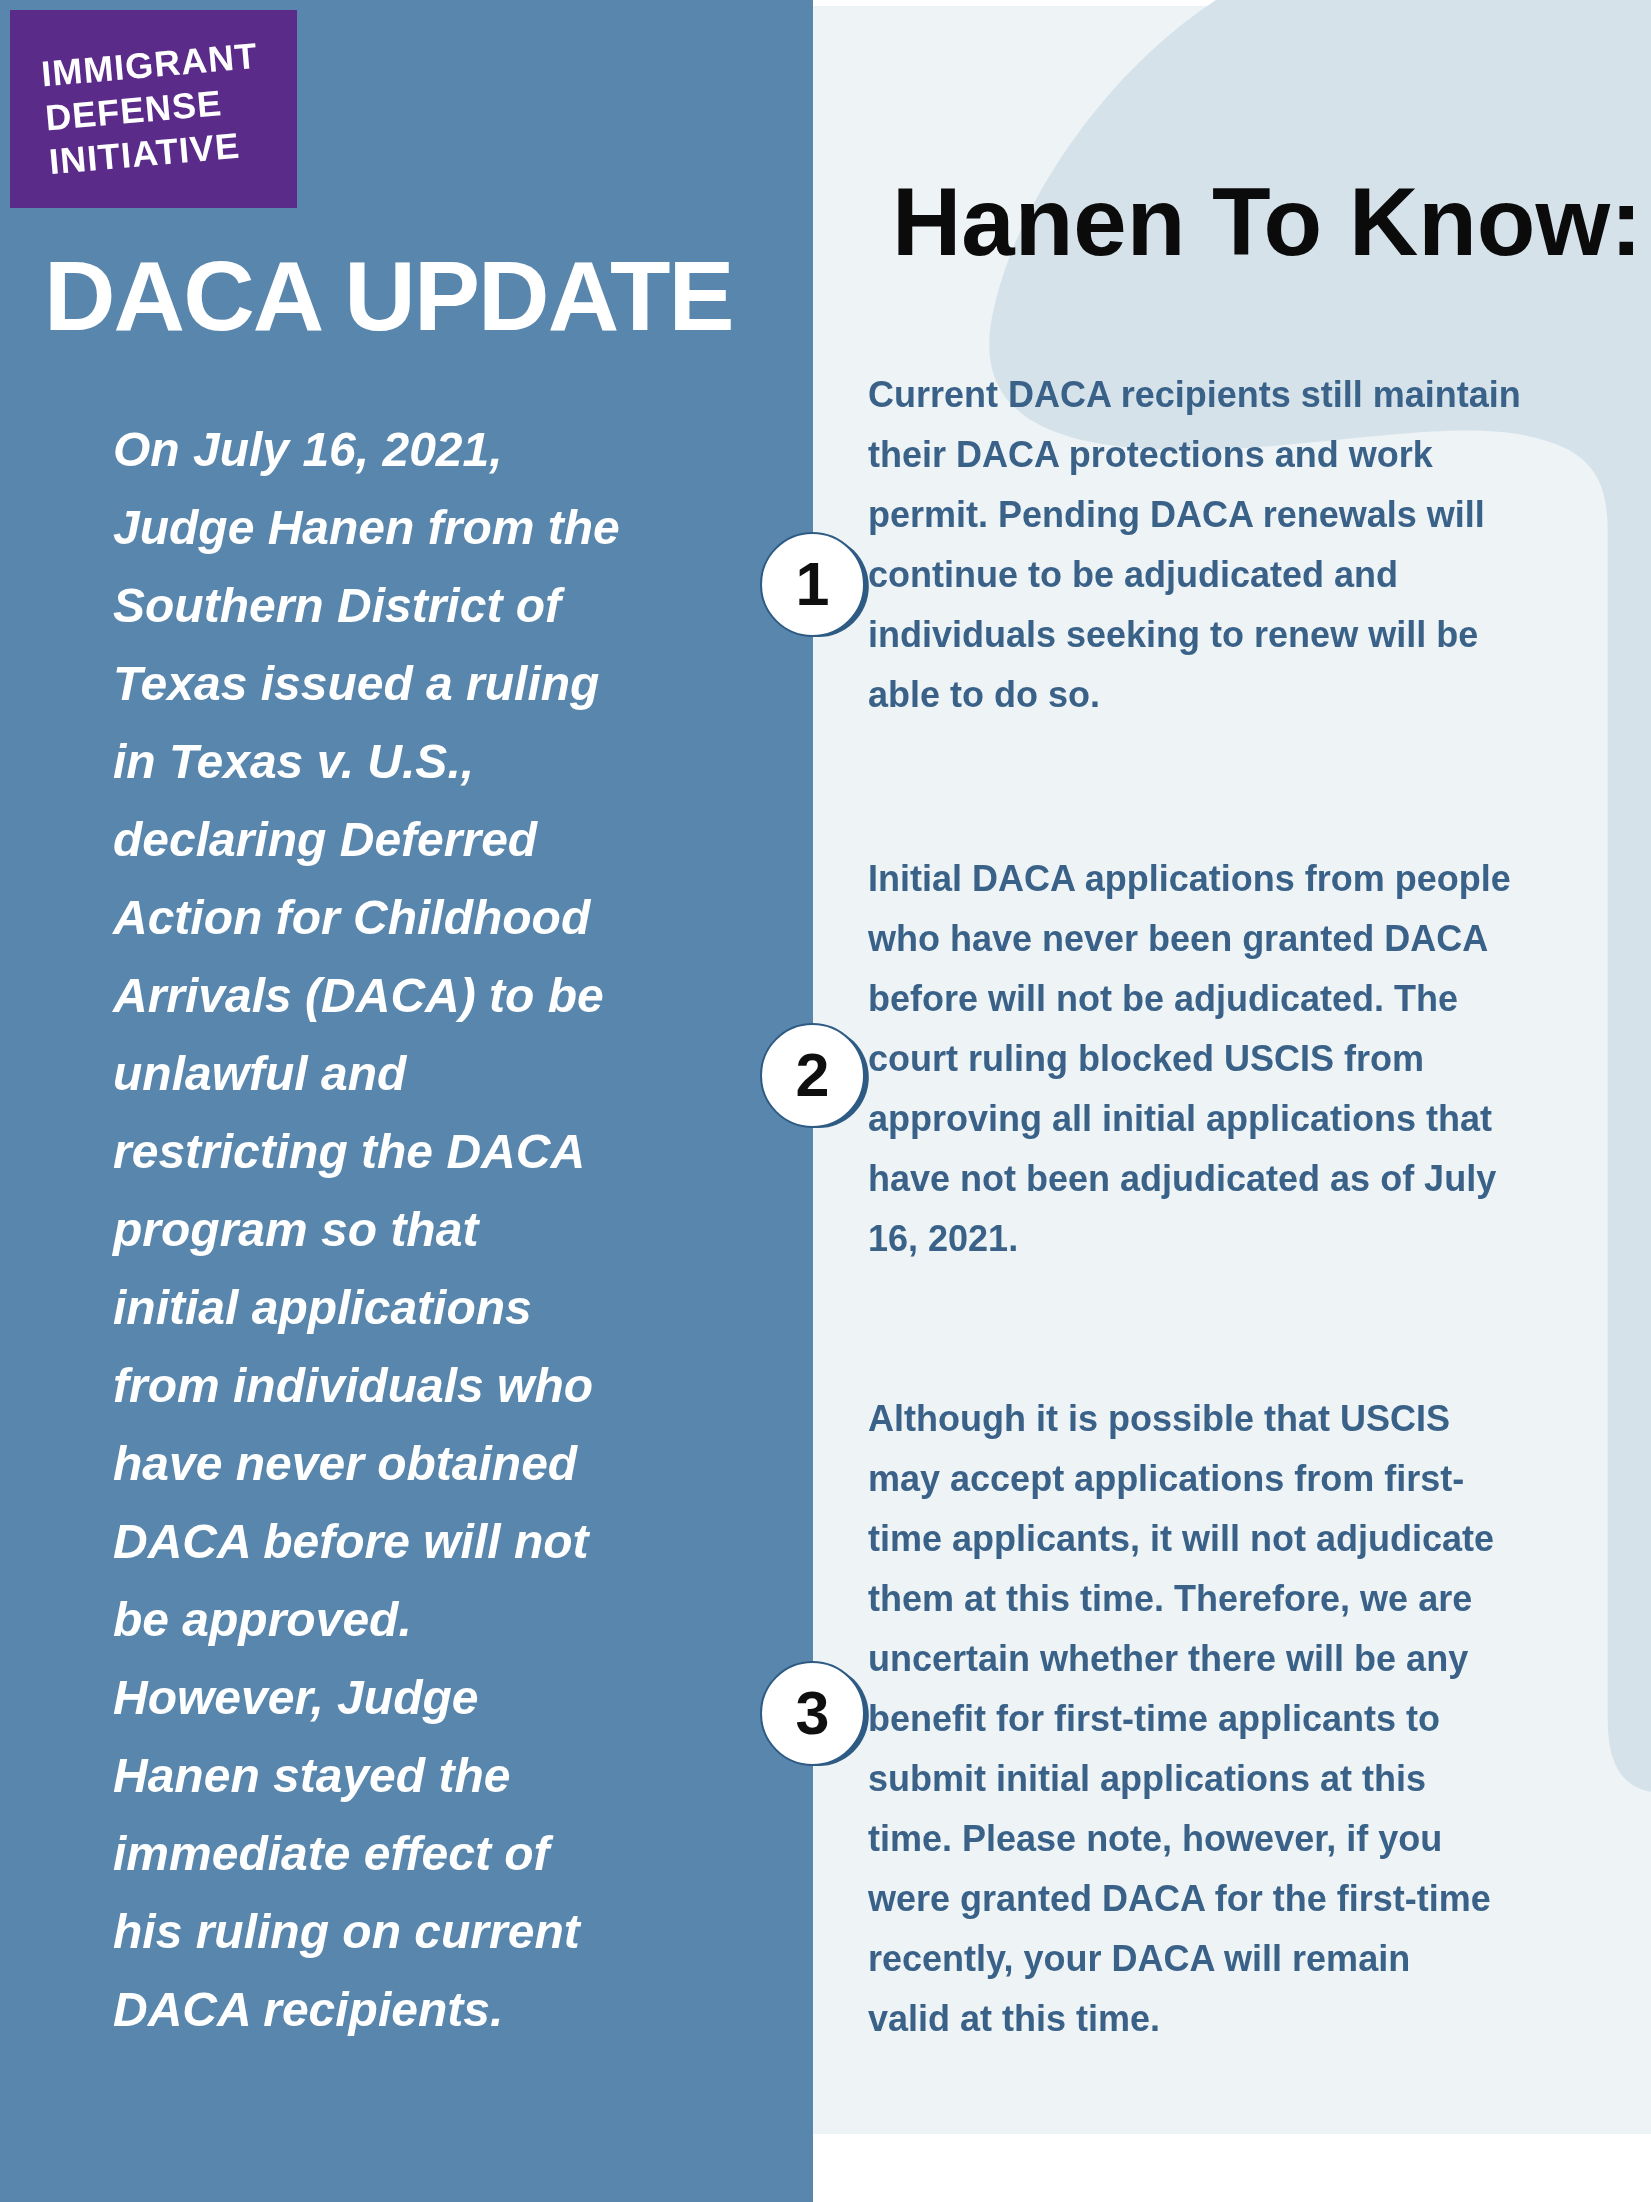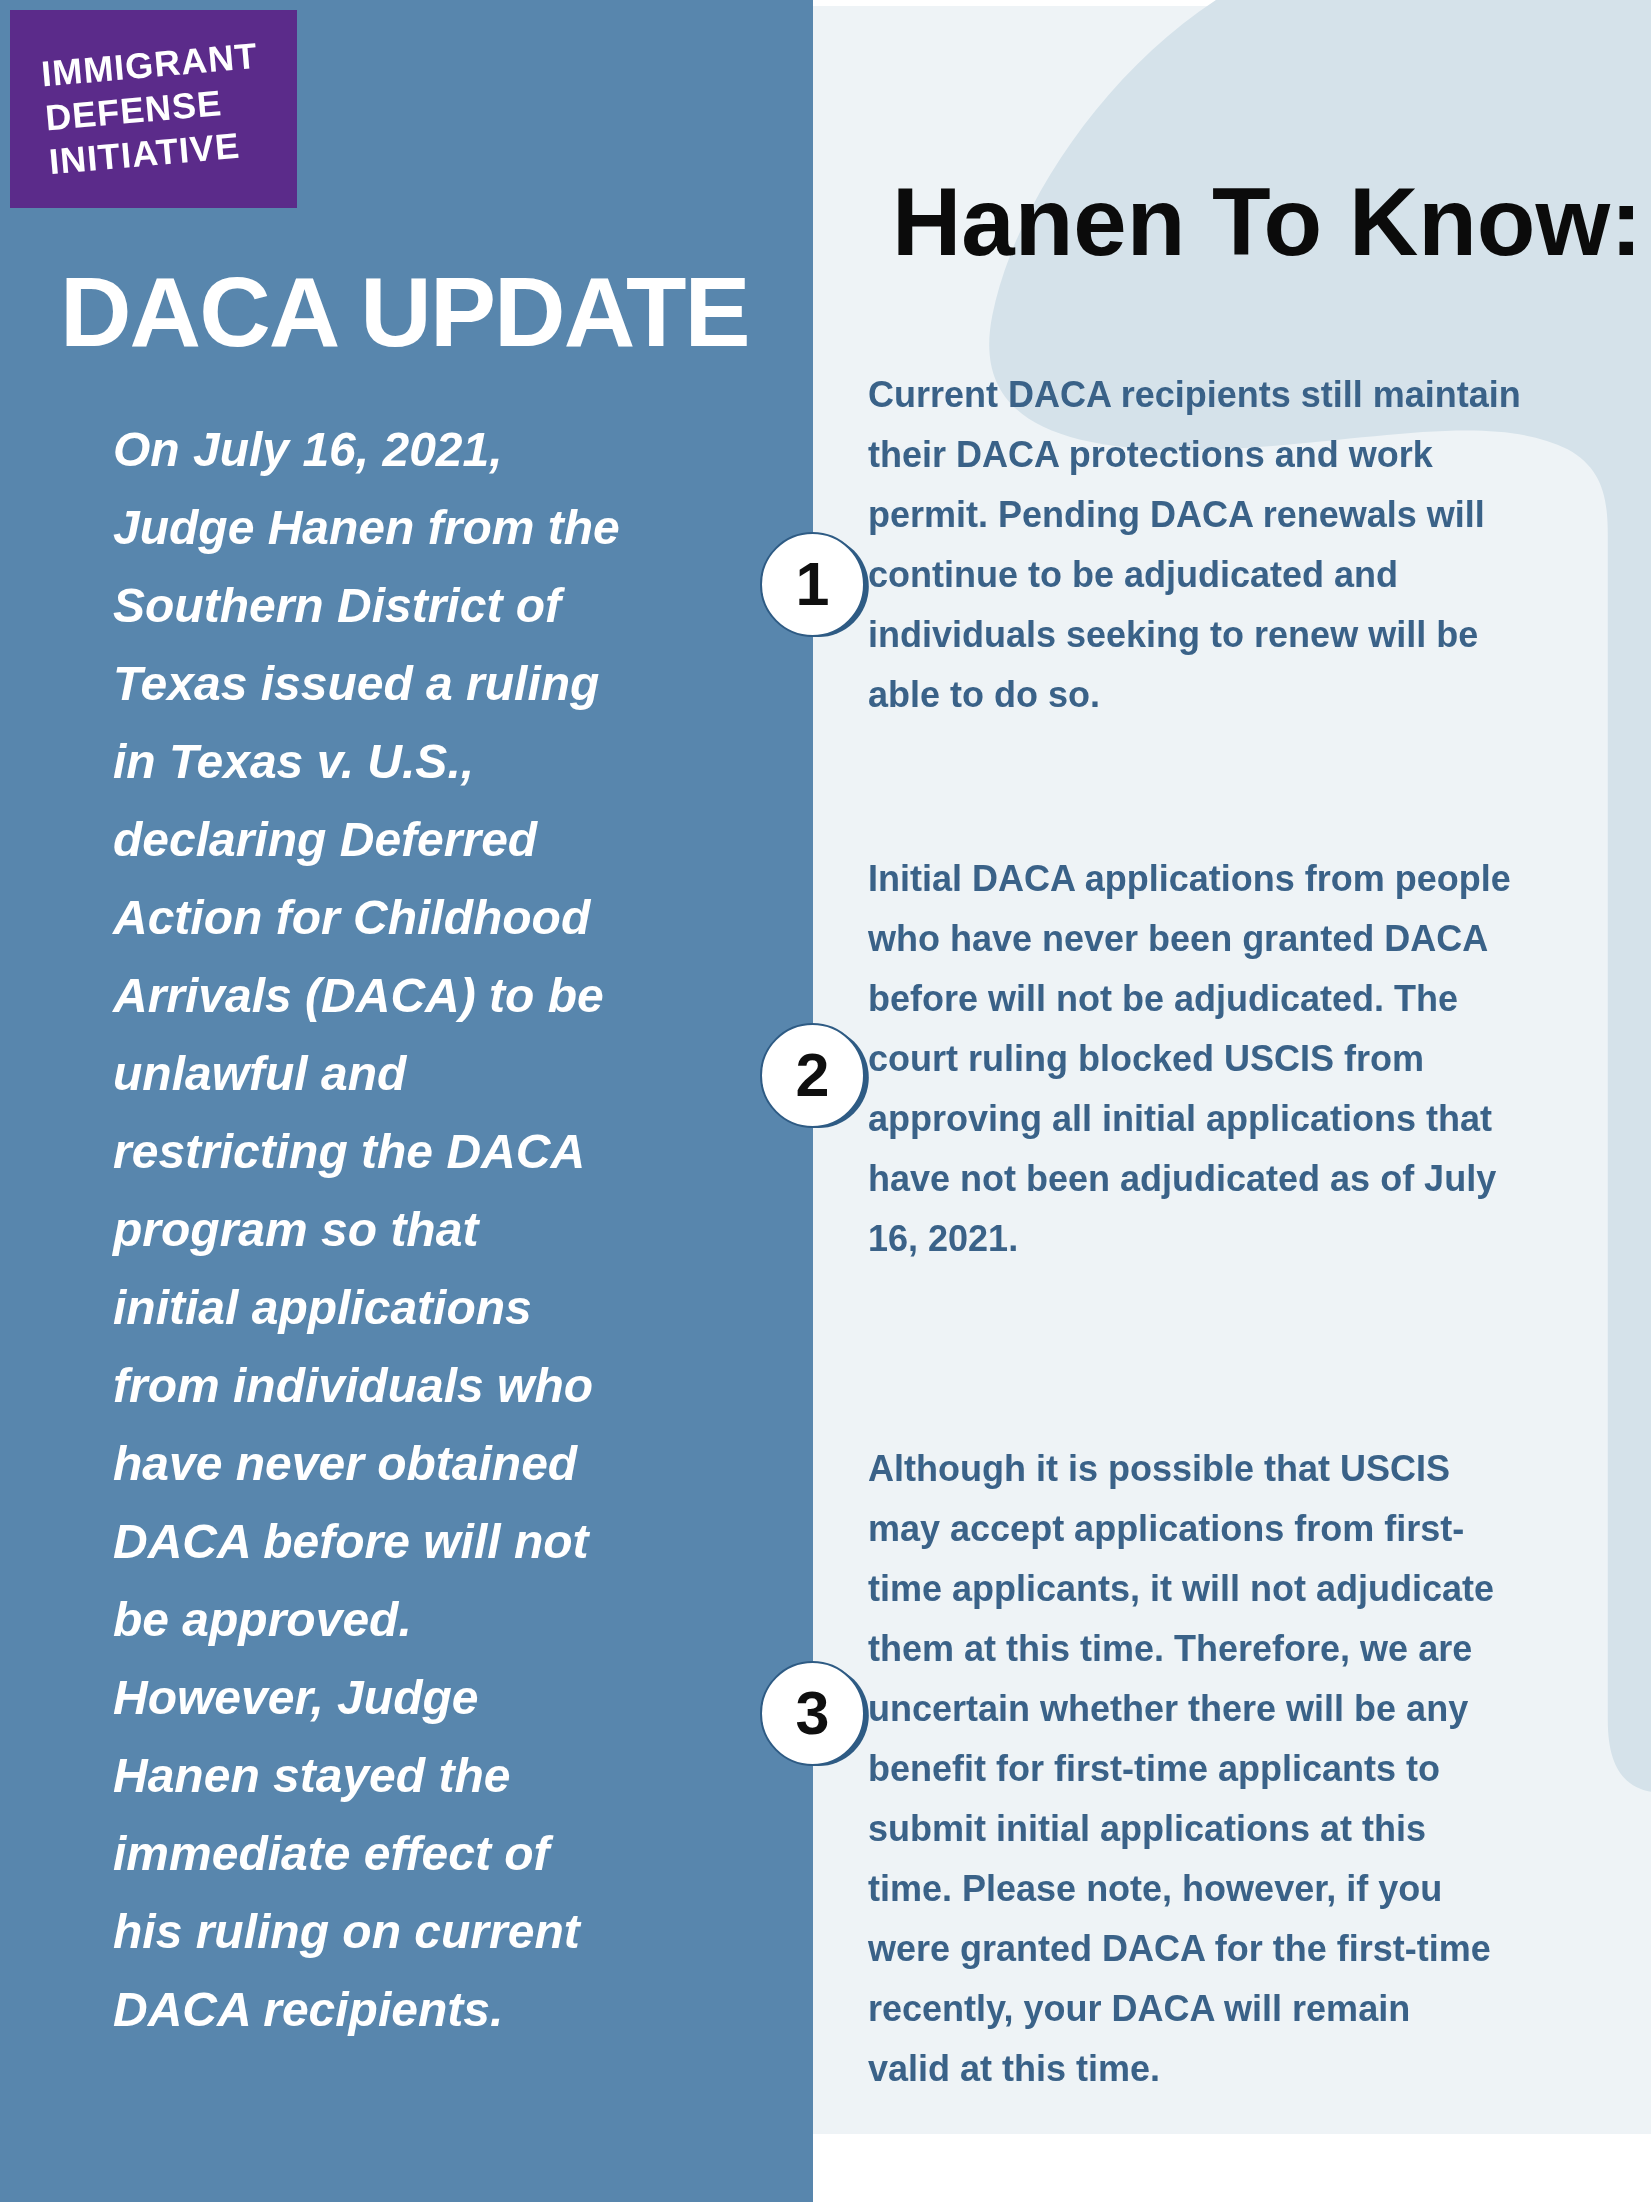--- a/index.html
+++ b/index.html
@@ -31,42 +31,42 @@
     position:absolute; left:9.6px; top:9.6px; width:287px; height:198px;
     background:var(--logo_purple); z-index:4;
     display:flex; align-items:center; justify-content:center;
   }
   .logo-text{
     color:#fff; font-weight:700; font-size:36px; line-height:44px;
     letter-spacing:1px; transform:rotate(-5deg); white-space:pre-line;
     text-align:left;
   }
   .title{
-    position:absolute; left:44px; top:239px; margin:16px; z-index:4;
+    position:absolute; left:44px; top:239px; margin:0; z-index:4;
     color:var(--left_text); font-size:99px; font-weight:700;
     letter-spacing:-1.9px; white-space:nowrap;
   }
   .intro{
     position:absolute; left:113px; top:411px; width:684px; z-index:4;
     color:var(--left_text); font-size:48px; line-height:78px;
     font-weight:700; white-space:pre-line;font-style:italic;
   }
   .heading{
     position:absolute; left:892px; top:167px; margin:0; z-index:4;
     color:var(--heading_text); font-size:96px; font-weight:700;
     white-space:nowrap;
   }
   .item-text{
     position:absolute; left:868px; width:726px; z-index:4;
     color:var(--body_text); font-size:36px; line-height:60px;
     font-weight:700; white-space:pre-line;
   }
   .item-1{ top:365px; }
   .item-2{ top:849px; }
-  .item-3{ top:1439px; }
+  .item-3{ top:1389px; }
   .circle{
     position:absolute; left:760px; width:105px; height:105px; z-index:5;
     background:#fff; border:2.9px solid var(--circle_border); border-radius:50%;
     box-shadow:5.7px 1.9px 0 -1.9px var(--circle_border);
     display:flex; align-items:center; justify-content:center; box-sizing:border-box;
   }
   .circle-1{ top:532px; }
   .circle-2{ top:1023px; }
   .circle-3{ top:1661px; }
   .circle .num{

